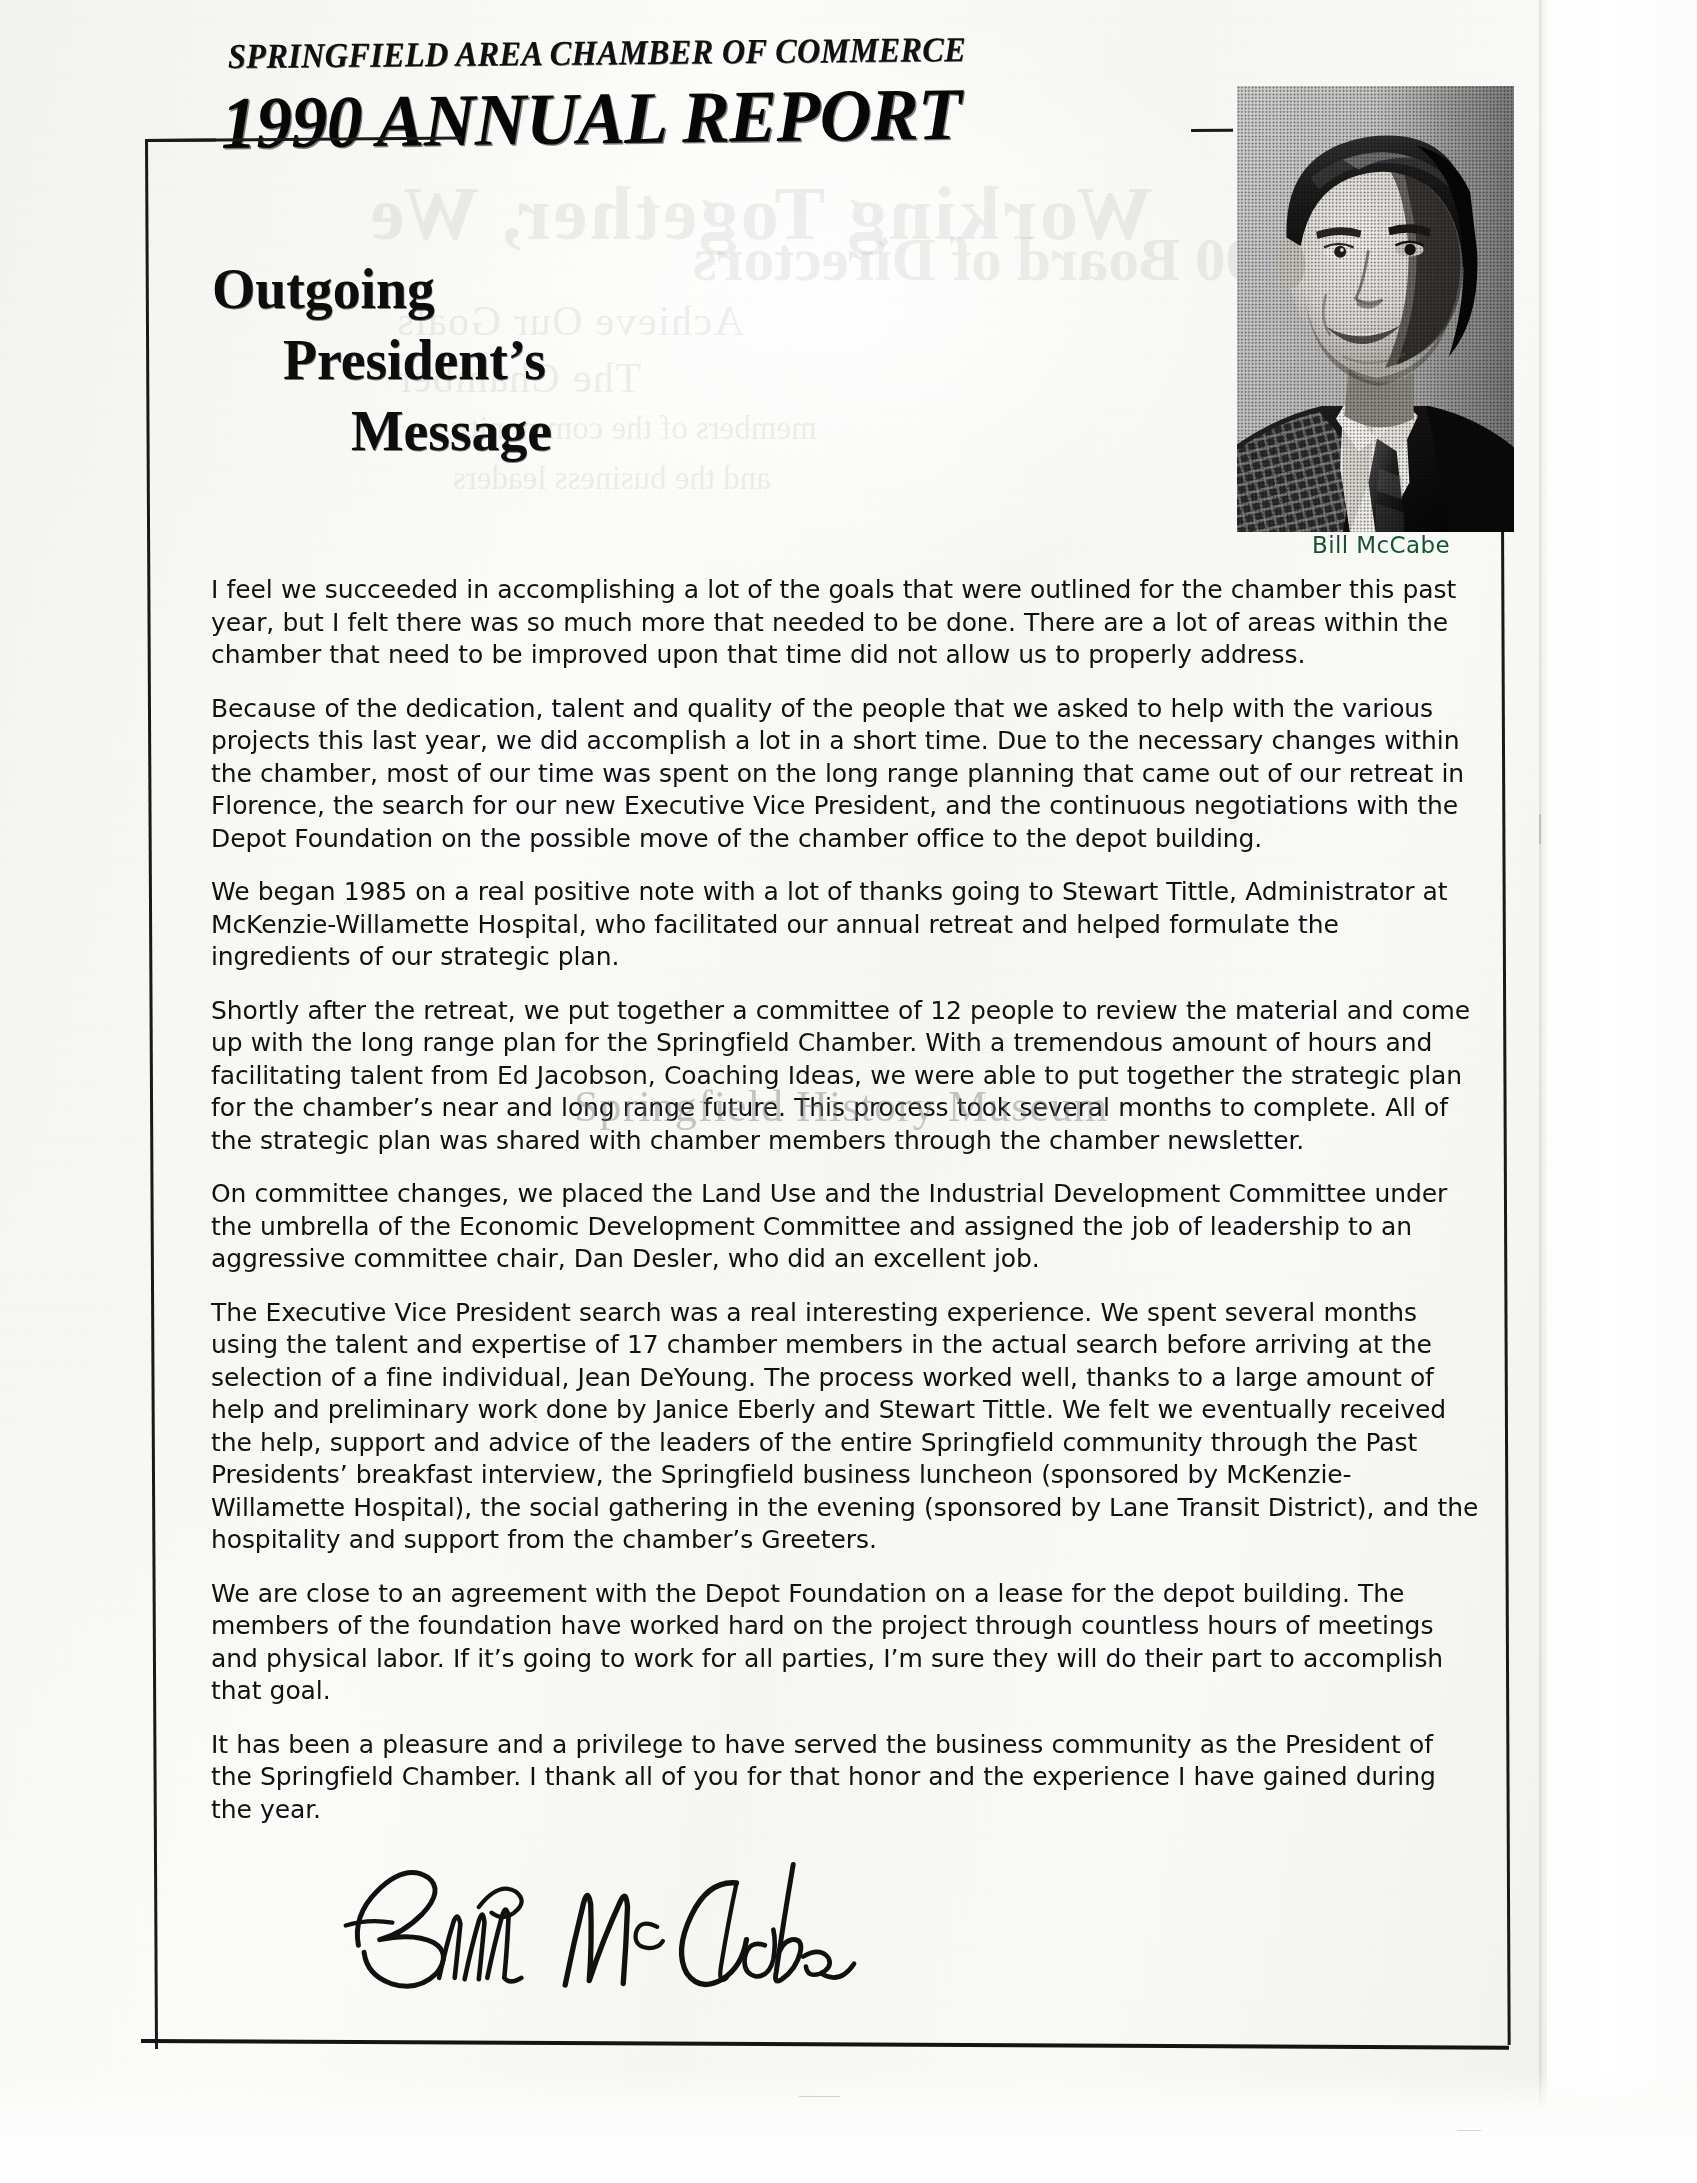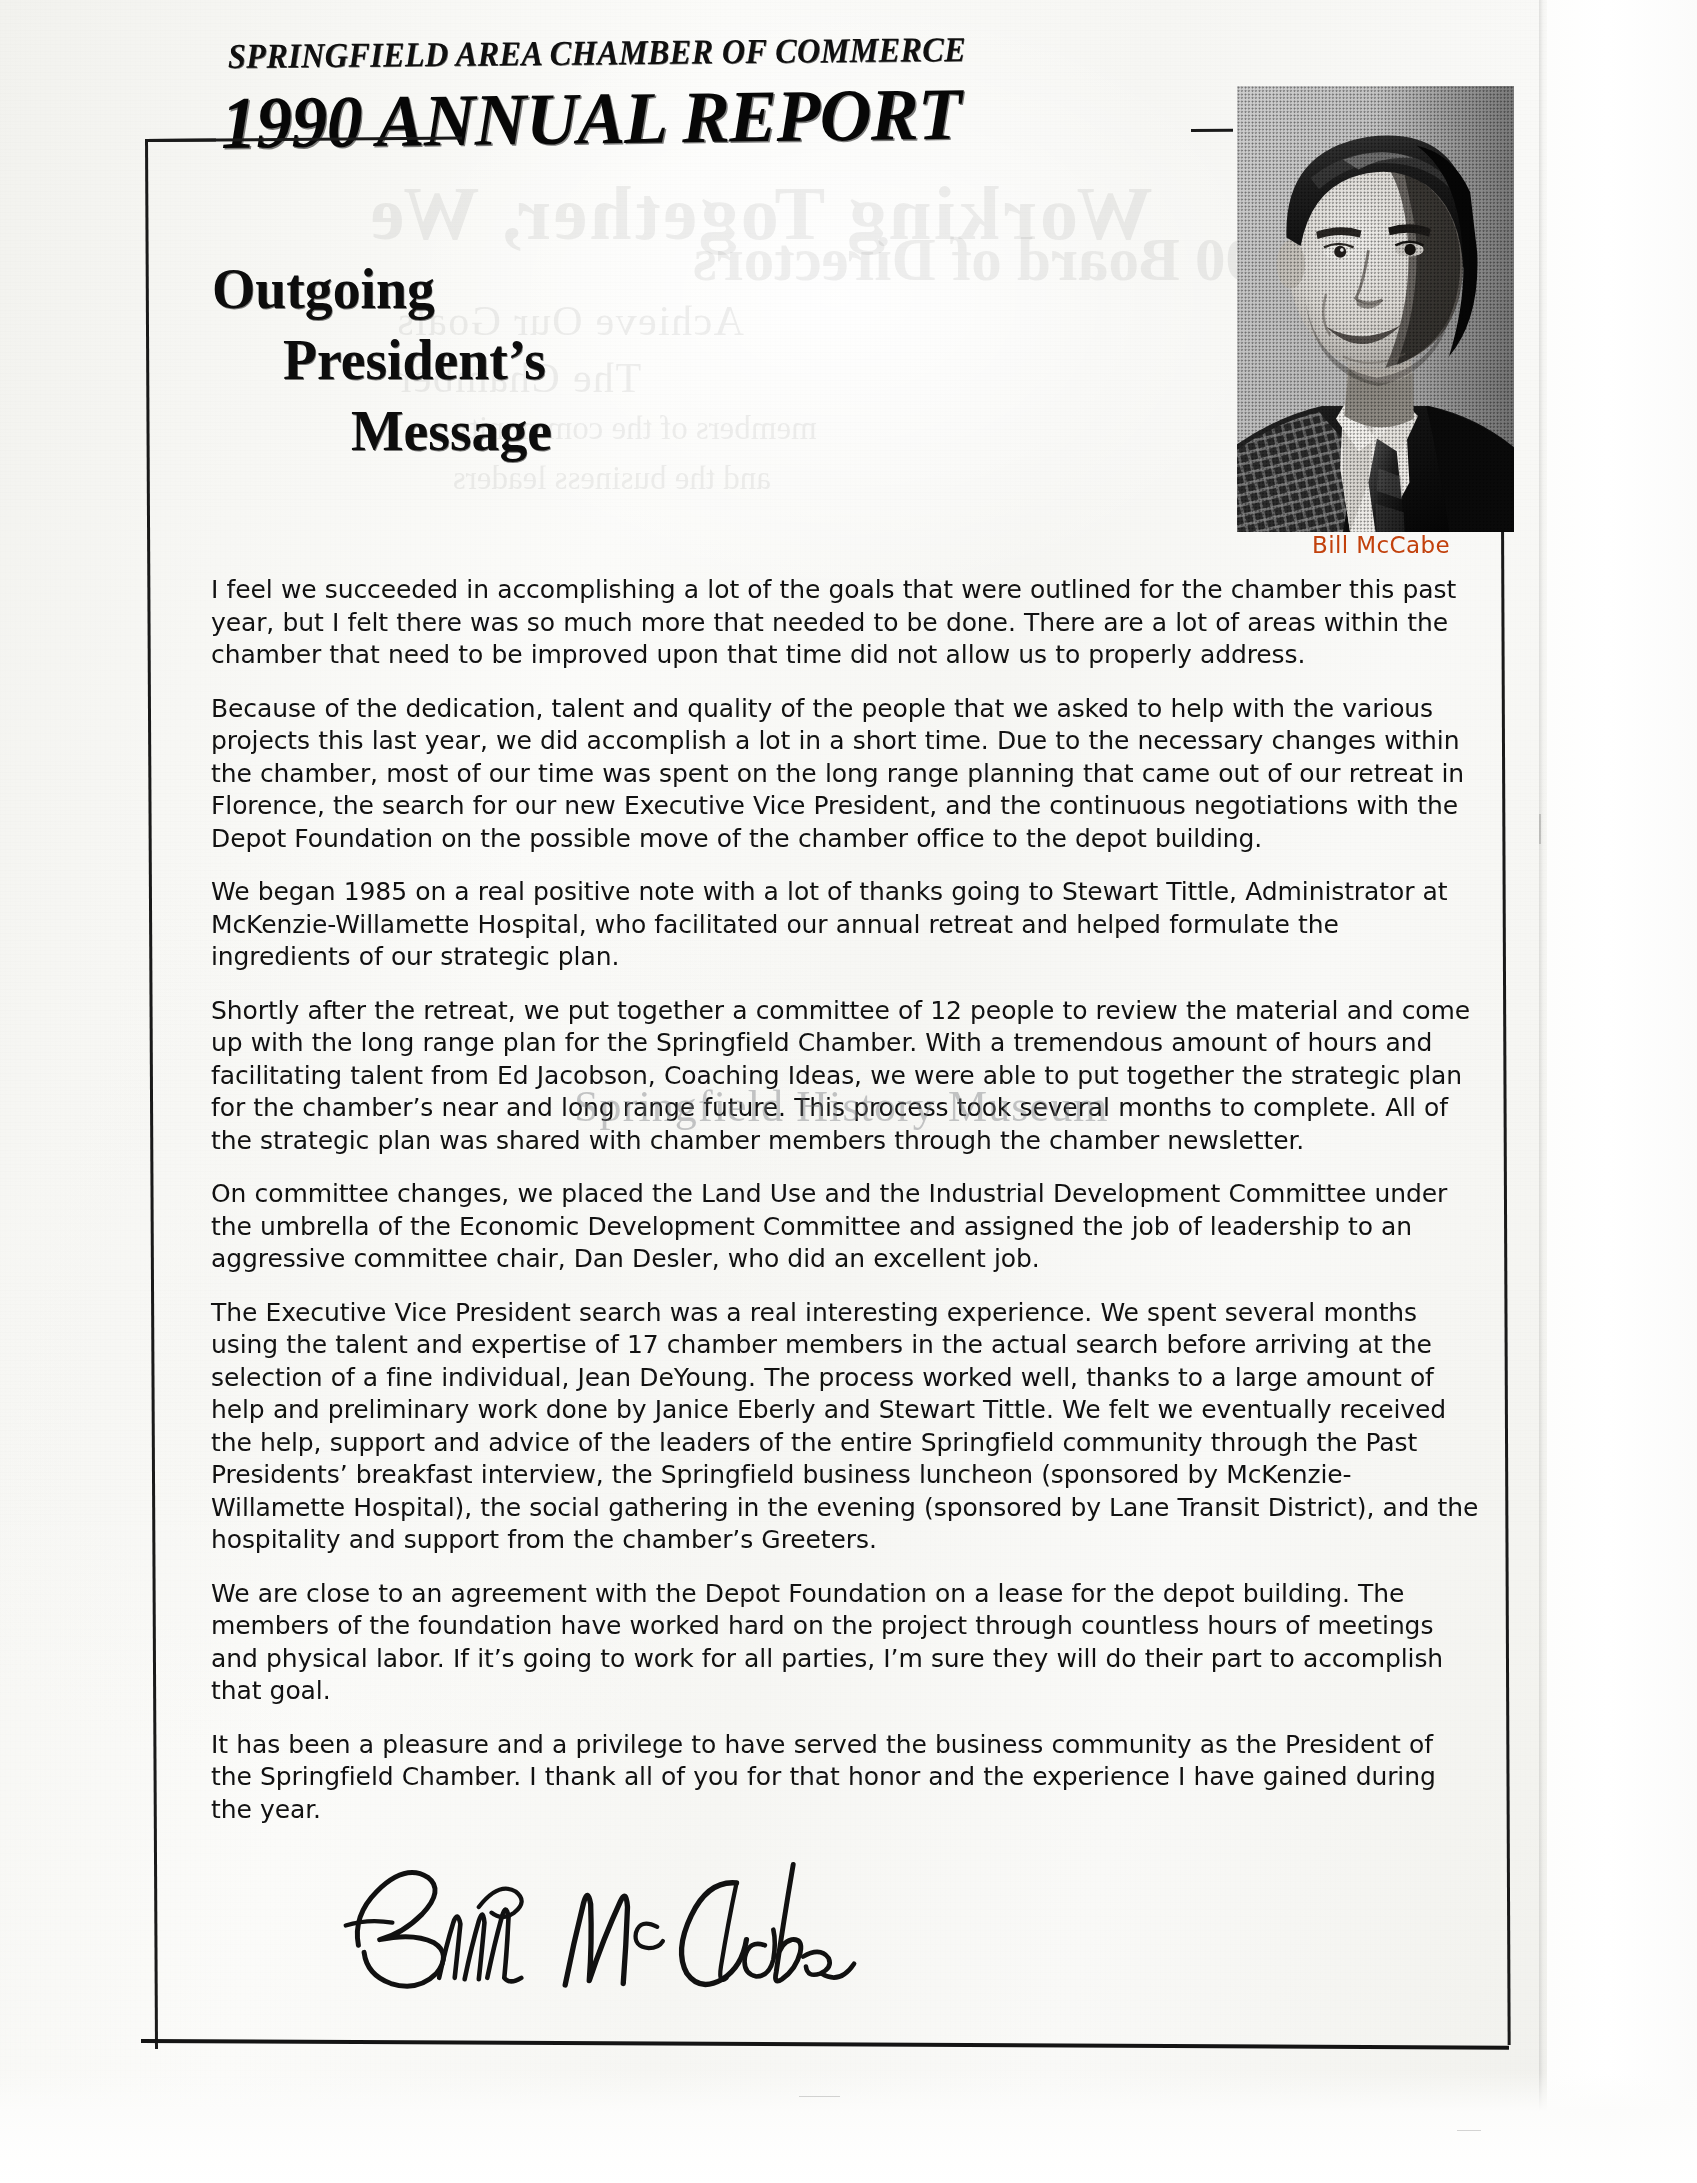--- a/index.html
+++ b/index.html
@@ -220,21 +220,21 @@
   }
   .portrait svg { display: block; width: 277px; height: 446px; }
 
   .portrait-caption {
     position: absolute;
     left: 1312px;
     top: 532px;
     font-family: "DejaVu Sans", sans-serif;
     font-size: 23px;
     letter-spacing: 0.4px;
-    color: #c2410c;
+    color: #14532d;
     white-space: nowrap;
   }
 
   
   .letter {
     position: absolute;
     left: 211px;
     top: 574px;
     width: 1268px;
   }

